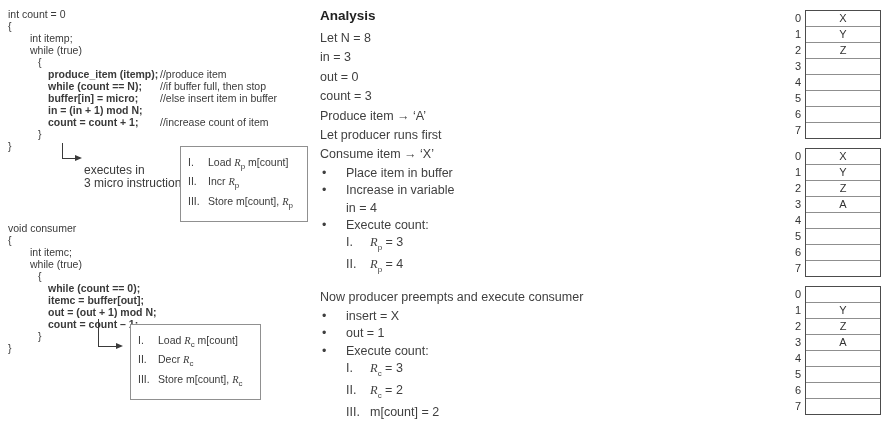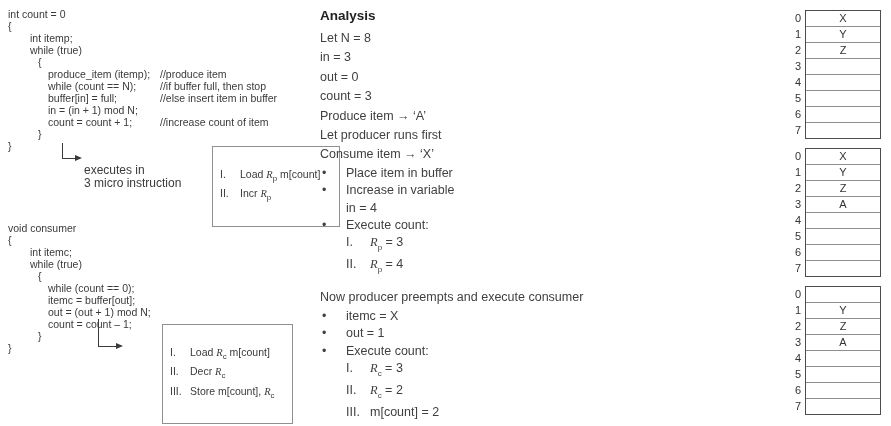--- a/index.html
+++ b/index.html
@@ -9,33 +9,33 @@
   }
 
   
   .codeblock { position:absolute; font-size:10.5px; line-height:12px; }
   #producer-code { left:8px; top:8px; width:330px; }
   #consumer-code { left:8px; top:222px; width:330px; }
   .cl { display:flex; }
   .cc { flex:0 0 152px; width:152px; box-sizing:border-box; white-space:pre; }
   .i1 { padding-left:22px; }
   .i2 { padding-left:30px; }
-  .i3 { padding-left:40px; }
+  .i3 { padding-left:40px;font-weight:bold; }
   .cm { white-space:pre; }
 
   
   .vline { position:absolute; width:0; border-left:1.4px solid #3a3a3a; }
   .hline { position:absolute; height:0; border-top:1.4px solid #3a3a3a; }
   .ahead { position:absolute; width:0; height:0;
            border-top:3.5px solid transparent; border-bottom:3.5px solid transparent;
            border-left:7px solid #3a3a3a; }
   .exec-label { position:absolute; left:84px; top:164px; font-size:12px; line-height:13px; }
 
   
-  .mbox { position:absolute; border:1.3px solid #909090; background:#fff; padding:20px 7px; font-size:10.5px;margin-left:32px; }
+  .mbox { position:absolute; border:1.3px solid #909090; background:#fff; padding:8px 7px; font-size:10.5px; }
   #pbox { left:180px; top:146px; width:112px; }
   #cbox { left:130px; top:324px; width:115px; }
   .mline { line-height:15.3px; white-space:pre; }
   .mnum { display:inline-block; width:20px; }
   .reg { font-family:"Liberation Serif", serif; font-style:italic; }
   sub.rs { font-size:8px; }
 
   
   .analysis { position:absolute; left:320px; top:8px; width:300px; font-size:12.5px; color:#3f3f3f; }
   .a-title { font-size:13.5px; font-weight:bold; color:#222; margin-bottom:6px; }
@@ -78,21 +78,21 @@
       </div>
     <div class="cl">
         <span class="cc i3">produce_item (itemp);</span>
         <span class="cm">//produce item</span>
       </div>
     <div class="cl">
         <span class="cc i3">while (count == N);</span>
         <span class="cm">//if buffer full, then stop</span>
       </div>
     <div class="cl">
-        <span class="cc i3">buffer[in] = full;</span>
+        <span class="cc i3">buffer[in] = micro;</span>
         <span class="cm">//else insert item in buffer</span>
       </div>
     <div class="cl">
         <span class="cc i3">in = (in + 1) mod N;</span>
       </div>
     <div class="cl">
         <span class="cc i3">count = count + 1;</span>
         <span class="cm">//increase count of item</span>
       </div>
     <div class="cl">
@@ -107,20 +107,21 @@
   <div class="hline" style="left:62px; top:158px; width:13px;"></div>
   <div class="ahead" style="left:75px; top:155px;"></div>
   <div class="exec-label">
     <div>executes in</div>
     <div>3 micro instruction</div>
   </div>
 
   <div class="mbox" id="pbox">
     <div class="mline"><span class="mnum">I.</span><span>Load </span><span class="reg">R</span><sub class="rs">p</sub><span> m[count]</span></div>
     <div class="mline"><span class="mnum">II.</span><span>Incr </span><span class="reg">R</span><sub class="rs">p</sub><span></span></div>
+    <div class="mline"><span class="mnum">III.</span><span>Store m[count], </span><span class="reg">R</span><sub class="rs">p</sub><span></span></div>
   </div>
 
   <div class="codeblock" id="consumer-code">
     <div class="cl">
         <span class="cc">void consumer</span>
       </div>
     <div class="cl">
         <span class="cc">{</span>
       </div>
     <div class="cl">
@@ -185,21 +186,21 @@
         <span class="bdot">•</span>
         <span>Execute count:</span>
       </div>
     <div class="a-step"><span class="snum">I.</span><span class="reg">R</span><sub class="rs">p</sub><span> = 3</span></div>
     <div class="a-step"><span class="snum">II.</span><span class="reg">R</span><sub class="rs">p</sub><span> = 4</span></div>
 
     <div class="a-line a-gap">Now producer preempts and execute consumer</div>
 
     <div class="a-bullet">
         <span class="bdot">•</span>
-        <span>itemc = X</span>
+        <span>insert = X</span>
       </div>
     <div class="a-bullet">
         <span class="bdot">•</span>
         <span>out = 1</span>
       </div>
     <div class="a-bullet">
         <span class="bdot">•</span>
         <span>Execute count:</span>
       </div>
     <div class="a-step"><span class="snum">I.</span><span class="reg">R</span><sub class="rs">c</sub><span> = 3</span></div>

